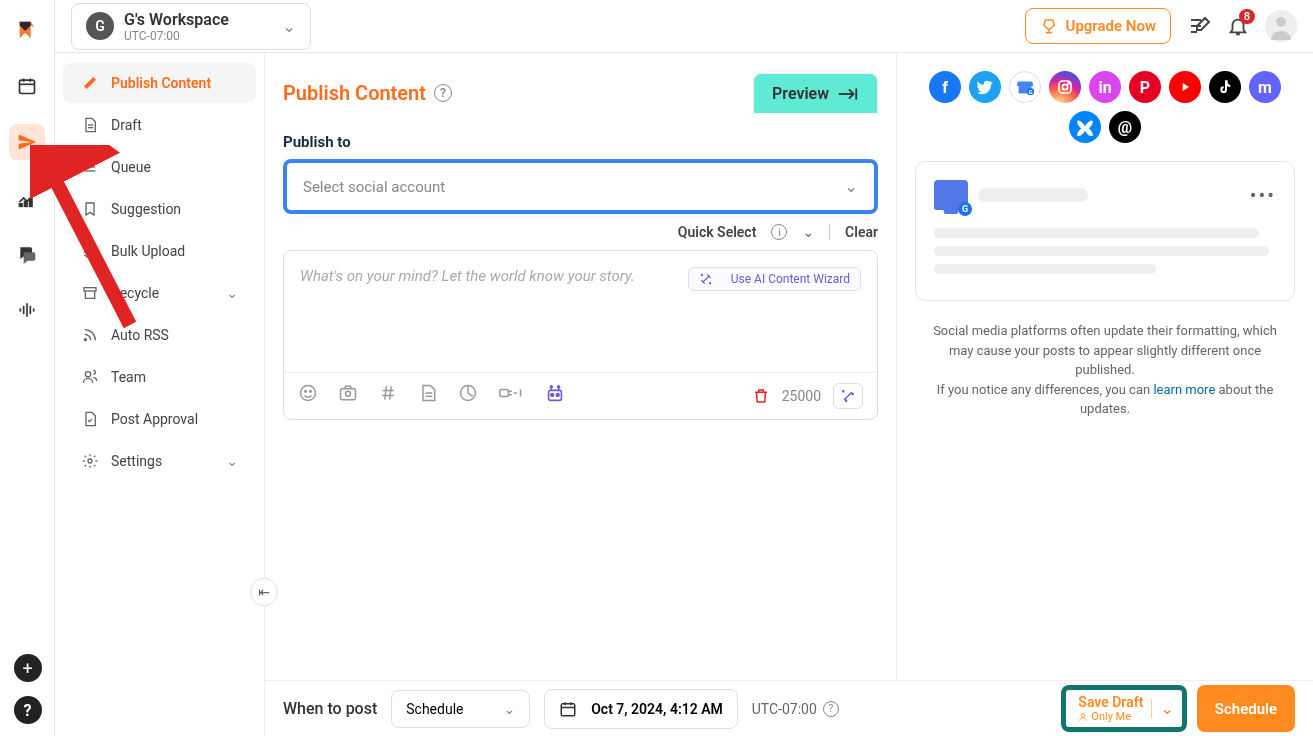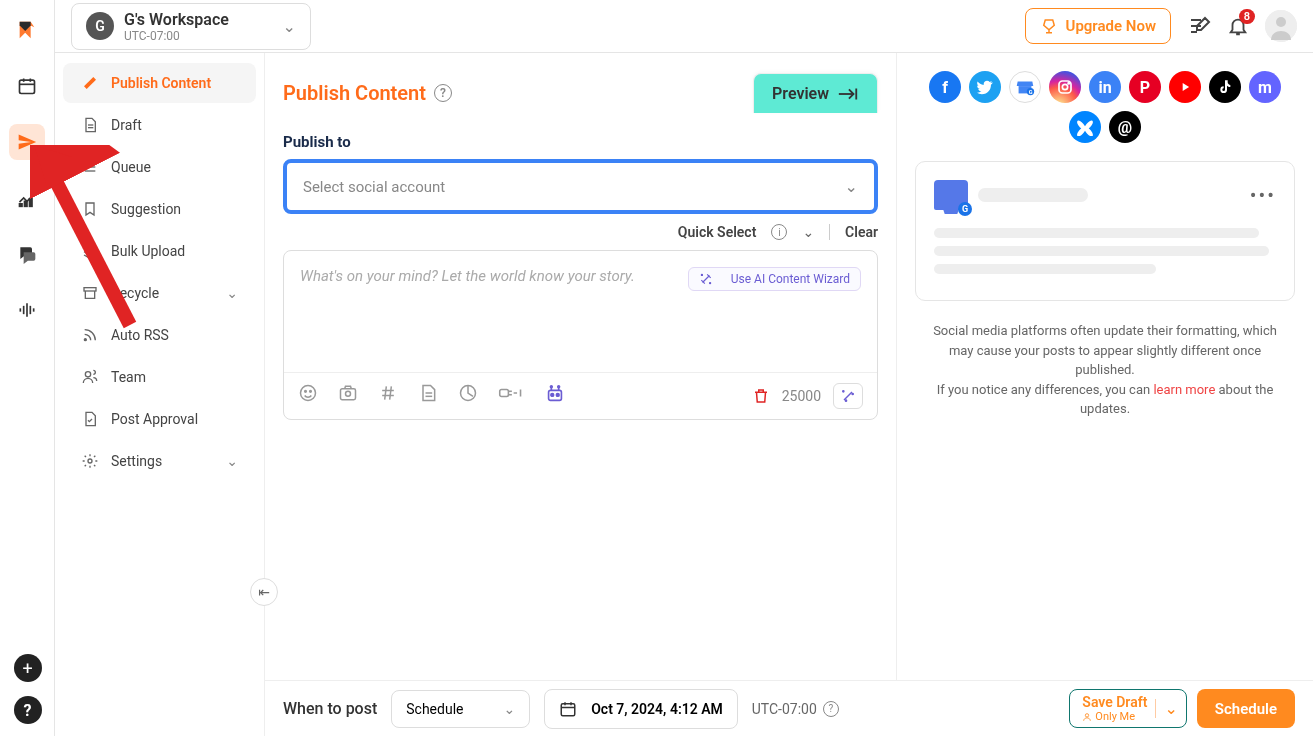--- a/index.html
+++ b/index.html
@@ -63,42 +63,42 @@
 .trash-icon { color: #e02424; cursor: pointer; }
 .wand-box { border: 1px solid #ddd; border-radius: 6px; padding: 4px 6px; cursor: pointer; color:#6b5dd3;}
 
 
 .bottombar { position: absolute; left: 265px; right: 0; bottom: 0; height: 56px; border-top: 1px solid #eee; display: flex; align-items: center; padding: 0 18px; gap: 14px; background: #fff; }
 .when-label { font-size: 16px; color: #333; font-weight: 500; }
 .sched-select { border: 1px solid #ddd; border-radius: 8px; padding: 10px 14px; display: flex; align-items: center; gap: 40px; cursor: pointer; font-size: 14px; }
 .date-select { border: 1px solid #ddd; border-radius: 8px; padding: 10px 14px; display: flex; align-items: center; gap: 14px; cursor: pointer; font-size: 14px; font-weight: 600; }
 .tz-label { font-size: 14px; color: #666; display: flex; align-items: center; gap: 6px; }
 .bottom-right { margin-left: auto; display: flex; gap: 10px; }
-.save-draft-btn { border: 1px solid #0f766e; border-radius: 8px; padding: 4px 8px 4px 12px; display: flex; align-items: center; cursor: pointer; }
+.save-draft-btn { border: 5px solid #0f766e; border-radius: 8px; padding: 4px 8px 4px 12px; display: flex; align-items: center; cursor: pointer; }
 .save-draft-main { display: flex; flex-direction: column; }
 .save-draft-title { color: #ff8a1f; font-weight: 600; font-size: 14px; }
 .save-draft-sub { color: #ff8a1f; font-size: 11px; display: flex; align-items: center; gap: 3px; }
 .save-draft-chev { border-left: 1px solid #ffcba3; padding-left: 8px; margin-left: 8px; color: #ff8a1f; }
 .schedule-btn { background: #ff8a1f; color: #fff; border: none; border-radius: 8px; padding: 10px 18px; font-weight: 600; font-size: 15px; cursor: pointer; }
 
 
 .rightpanel { position: absolute; left: 897px; top: 53px; right: 0; bottom: 56px; padding: 18px; display: flex; flex-direction: column; align-items: center; }
 .social-row { display: flex; flex-wrap: wrap; gap: 8px; justify-content: center; margin-bottom: 18px; max-width: 360px; }
 .social-circle { width: 32px; height: 32px; border-radius: 50%; display: flex; align-items: center; justify-content: center; color: #fff; font-size: 16px; font-weight: bold; cursor: pointer; }
 .preview-card { width: 100%; border: 1px solid #e5e5e5; border-radius: 10px; padding: 18px; margin-bottom: 20px; }
 .pc-head { display: flex; align-items: center; gap: 10px; margin-bottom: 18px; }
 .pc-icon { width: 34px; height: 30px; background: #5578e8; border-radius: 4px 4px 2px 2px; position: relative; }
 .pc-icon::before { content: ''; position: absolute; bottom: -4px; left: 8px; width: 18px; height: 8px; background: #5578e8; clip-path: polygon(0 0, 100% 0, 85% 100%, 15% 100%); }
 .pc-icon::after { content: 'G'; position: absolute; bottom: -6px; right: -4px; width: 14px; height: 14px; background: #1a73e8; border-radius: 50%; color: #fff; font-size: 9px; display: flex; align-items: center; justify-content: center; font-weight:bold;}
 .skel { background: #eee; border-radius: 10px; height: 10px; }
 .skel-name { width: 110px; height: 14px; }
 .pc-dots { margin-left: auto; color: #666; font-size: 20px; letter-spacing: 2px; }
 .skel-line { margin-bottom: 8px; }
 .notice { font-size: 13px; color: #666; text-align: center; line-height: 1.5; padding: 0 8px; }
-.notice a { color: #ef4444; text-decoration: none; }
+.notice a { color: #0369a1; text-decoration: none; }
 
 svg { display: block; }
 </style>
 </head>
 <body>
 
 <div class="rail">
   <div class="rail-item">
     <svg width="22" height="22" viewBox="0 0 24 24">
         <path fill="#ff6b1a" d="M20 3h-4l4 6-4-2v14l-6-6-6 6V3h16z" opacity="0.9"></path>
@@ -423,21 +423,21 @@
           <text x="18" y="20" font-size="6" fill="#fff" text-anchor="middle">G</text>
         </svg>
       </div>
     <div class="social-circle" style="background:radial-gradient(circle at 30% 110%,#fdf497 0%,#fd5949 45%,#d6249f 60%,#285aeb 90%)">
         <svg width="16" height="16" viewBox="0 0 24 24" fill="none" stroke="#fff" stroke-width="2.5">
           <rect x="3" y="3" width="18" height="18" rx="5"></rect>
           <circle cx="12" cy="12" r="4"></circle>
           <circle cx="17.5" cy="6.5" r="1" fill="#fff"></circle>
         </svg>
       </div>
-    <div class="social-circle" style="background:#3b82f6">in</div>
+    <div class="social-circle" style="background:#d946ef">in</div>
     <div class="social-circle" style="background:#e60023">P</div>
     <div class="social-circle" style="background:#ff0000">
         <svg width="14" height="14" viewBox="0 0 24 24" fill="#fff">
           <path d="M8 5v14l11-7z"></path>
         </svg>
       </div>
     <div class="social-circle" style="background:#000">
         <svg width="16" height="16" viewBox="0 0 24 24" fill="#fff">
           <path d="M16 2v3c0 2 2 4 4 4v3c-2 0-4-1-5-2v6a5 5 0 11-5-5v3a2 2 0 102 2V2h4z"></path>
         </svg>

